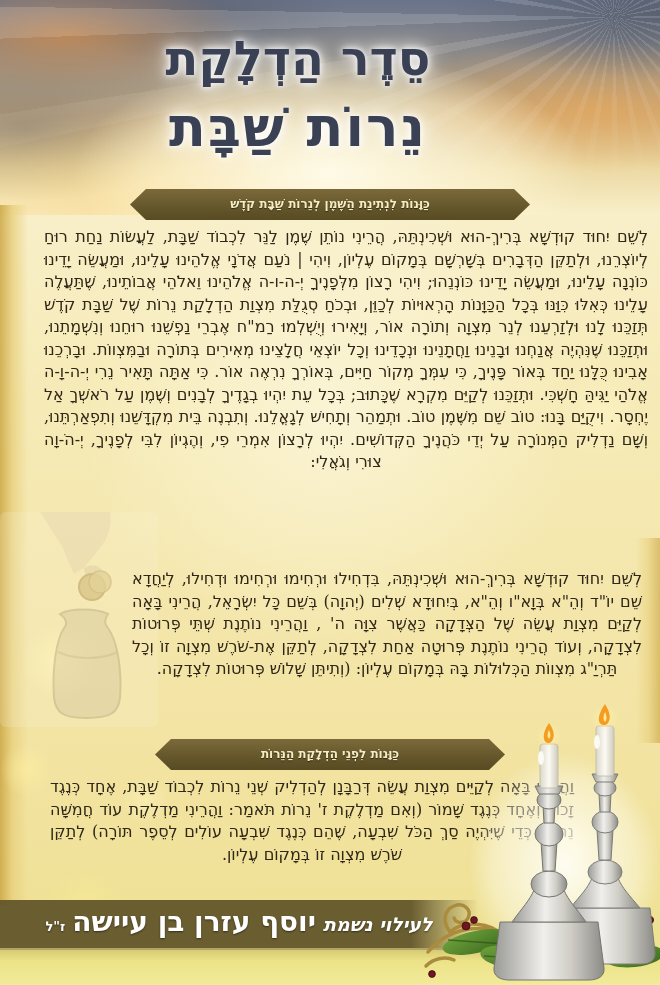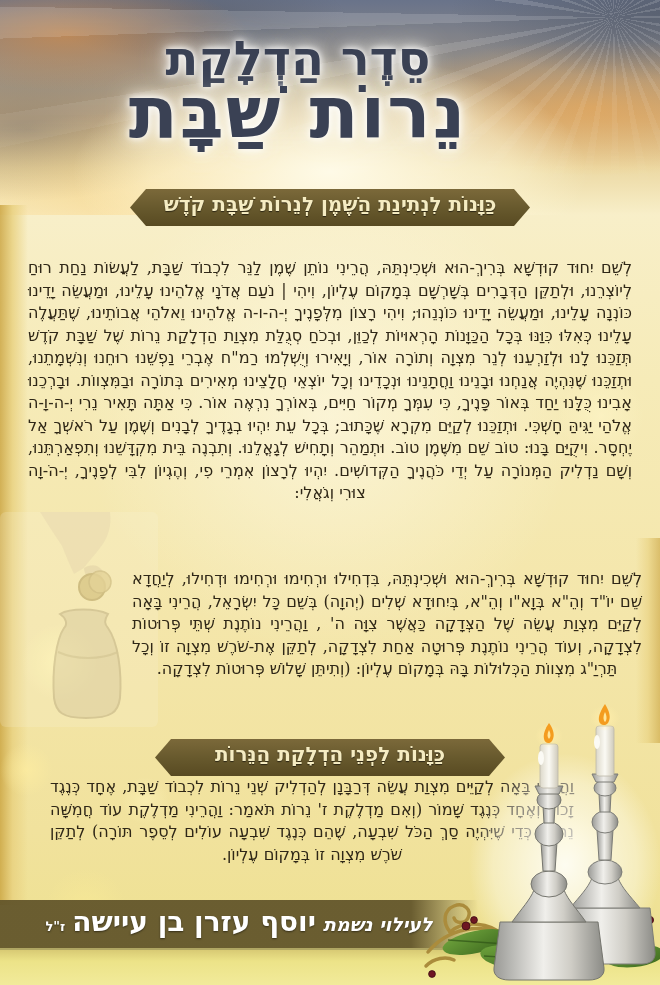--- a/index.html
+++ b/index.html
@@ -38,34 +38,34 @@
       radial-gradient(circle 38px at 4% 74%, rgba(255,238,160,.65), transparent 70%),
       radial-gradient(circle 62px at 91% 28%, rgba(255,247,202,.55), transparent 70%),
       radial-gradient(circle 42px at 86% 83%, rgba(255,240,168,.6), transparent 70%),
       radial-gradient(circle 58px at 13% 92%, rgba(250,235,150,.6), transparent 70%),
       radial-gradient(circle 34px at 22% 78%, rgba(255,246,190,.5), transparent 70%),
       radial-gradient(ellipse 330px 320px at 50% 28%, rgba(255,252,238,.55), transparent 75%);}
   
   .title{position:absolute;width:596px;text-align:center;color:#3a4154;font-weight:bold;
     text-shadow:0 0 6px #fff,0 0 14px rgba(255,255,255,.95),0 0 28px rgba(255,255,240,.85);}
   .title-1{top:30px;font-size:48px;line-height:56px;}
-  .title-2{top:69px;font-size:72px;line-height:86px;letter-spacing:2px;}
-  
-  .banner{position:absolute;left:50%;transform:translateX(-50%);height:37px;line-height:31px;
+  .title-2{top:84px;font-size:54px;line-height:86px;letter-spacing:2px;}
+  
+  .banner{position:absolute;left:50%;transform:translateX(-50%);height:31px;line-height:31px;
     padding:0 30px;box-sizing:border-box;white-space:nowrap;text-align:center;
     background:linear-gradient(180deg,#7b693a 0%,#66582c 55%,#584a22 100%);
-    color:#f5ecc2;font-weight:bold;font-size:20px;text-shadow:0 1px 1px rgba(0,0,0,.55);
+    color:#f5ecc2;font-weight:bold;font-size:12px;text-shadow:0 1px 1px rgba(0,0,0,.55);
     clip-path:polygon(0 50%,16px 0,calc(100% - 16px) 0,100% 50%,calc(100% - 16px) 100%,16px 100%);}
   .banner-1{top:189px;min-width:400px;}
   .banner-2{top:532px;min-width:352px;}
   .banner-3{top:739px;min-width:350px;}
   
   .para{position:absolute;direction:rtl;color:#2f2717;font-size:16px;line-height:22.5px;
     text-align:justify;text-align-last:center;}
-  .para-1{top:226px;right:28px;width:604px;margin-top:31px;}
+  .para-1{top:226px;right:12px;width:604px;}
   .para-2{top:568px;right:18px;width:510px;}
   .para-3{top:776px;right:86px;width:524px;}
   
   .tzedakah{position:absolute;left:0;top:512px;width:158px;height:215px;opacity:.55;}
   .candle-glow{position:absolute;right:0;top:670px;width:250px;height:315px;
     background:radial-gradient(ellipse 120px 140px at 62% 62%, rgba(255,255,250,.9), rgba(255,255,245,.4) 60%, transparent 80%);}
   .candles{position:absolute;left:420px;top:690px;width:240px;height:295px;z-index:5;}
   
   .footer-bar{position:absolute;left:0;top:900px;width:478px;height:48px;z-index:3;
     background:linear-gradient(90deg, rgba(99,86,43,.95) 0%, rgba(99,86,43,.95) 86%, rgba(99,86,43,0) 100%);

